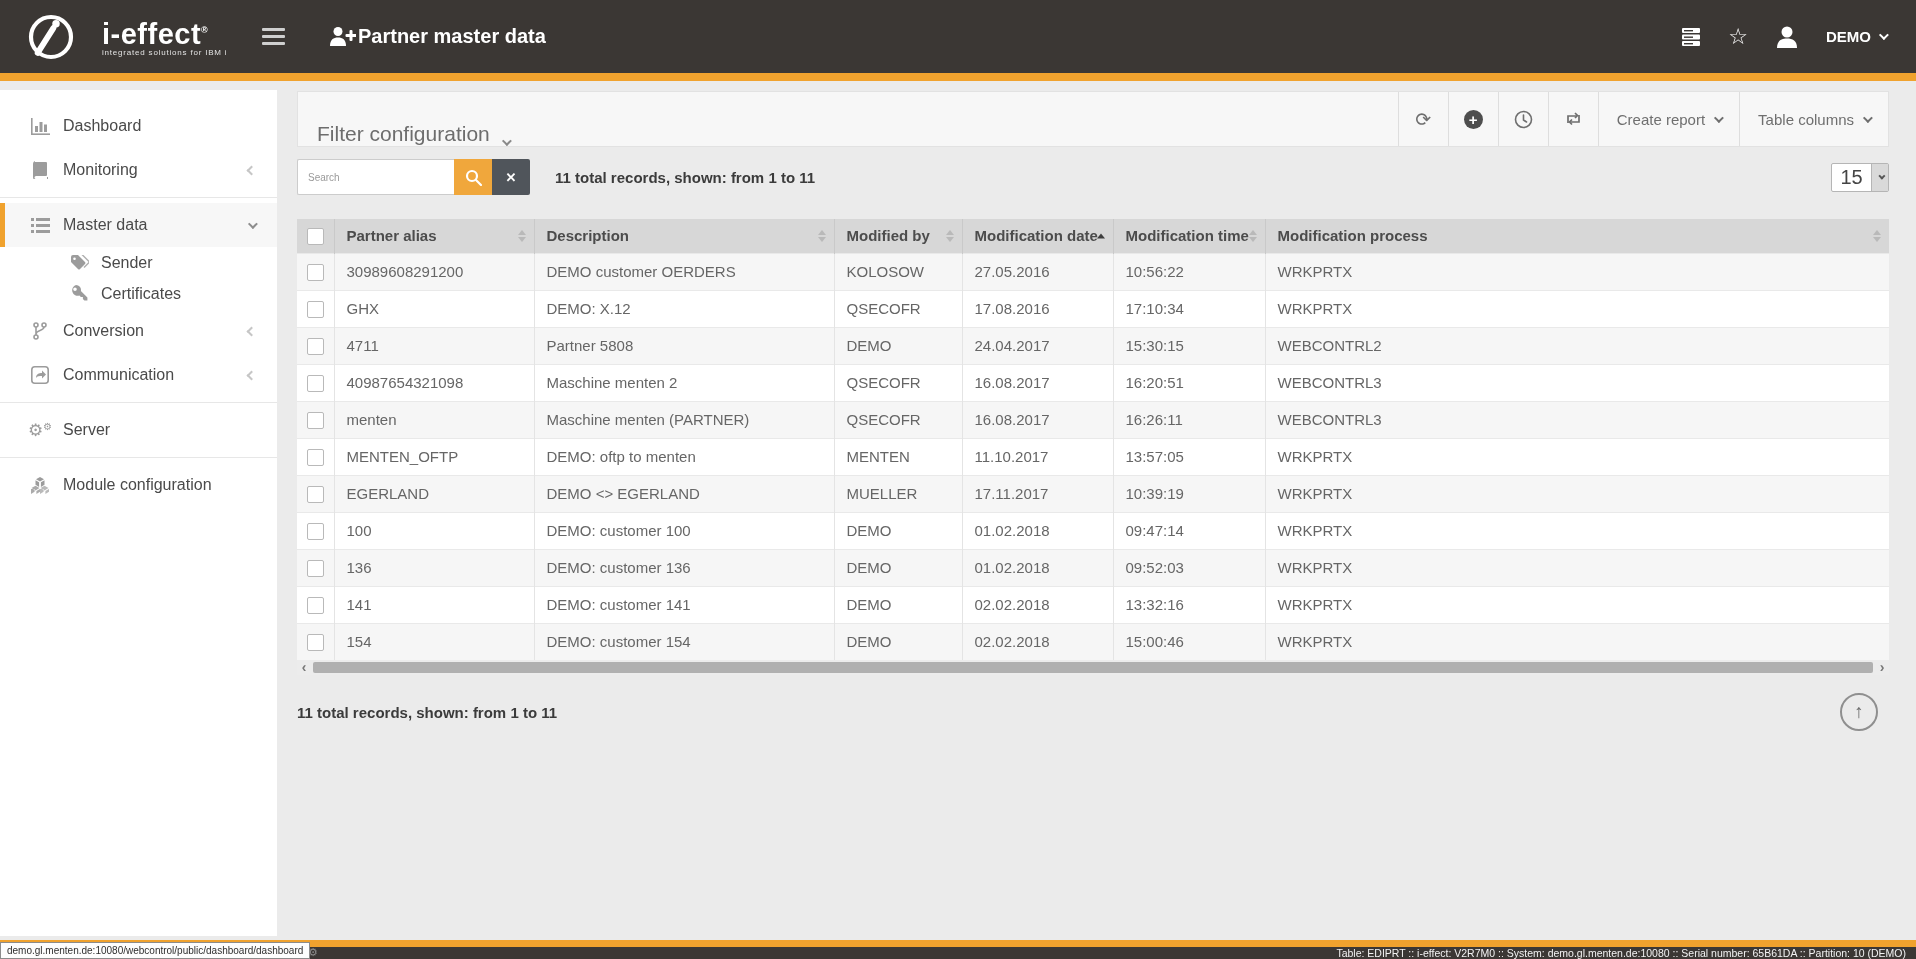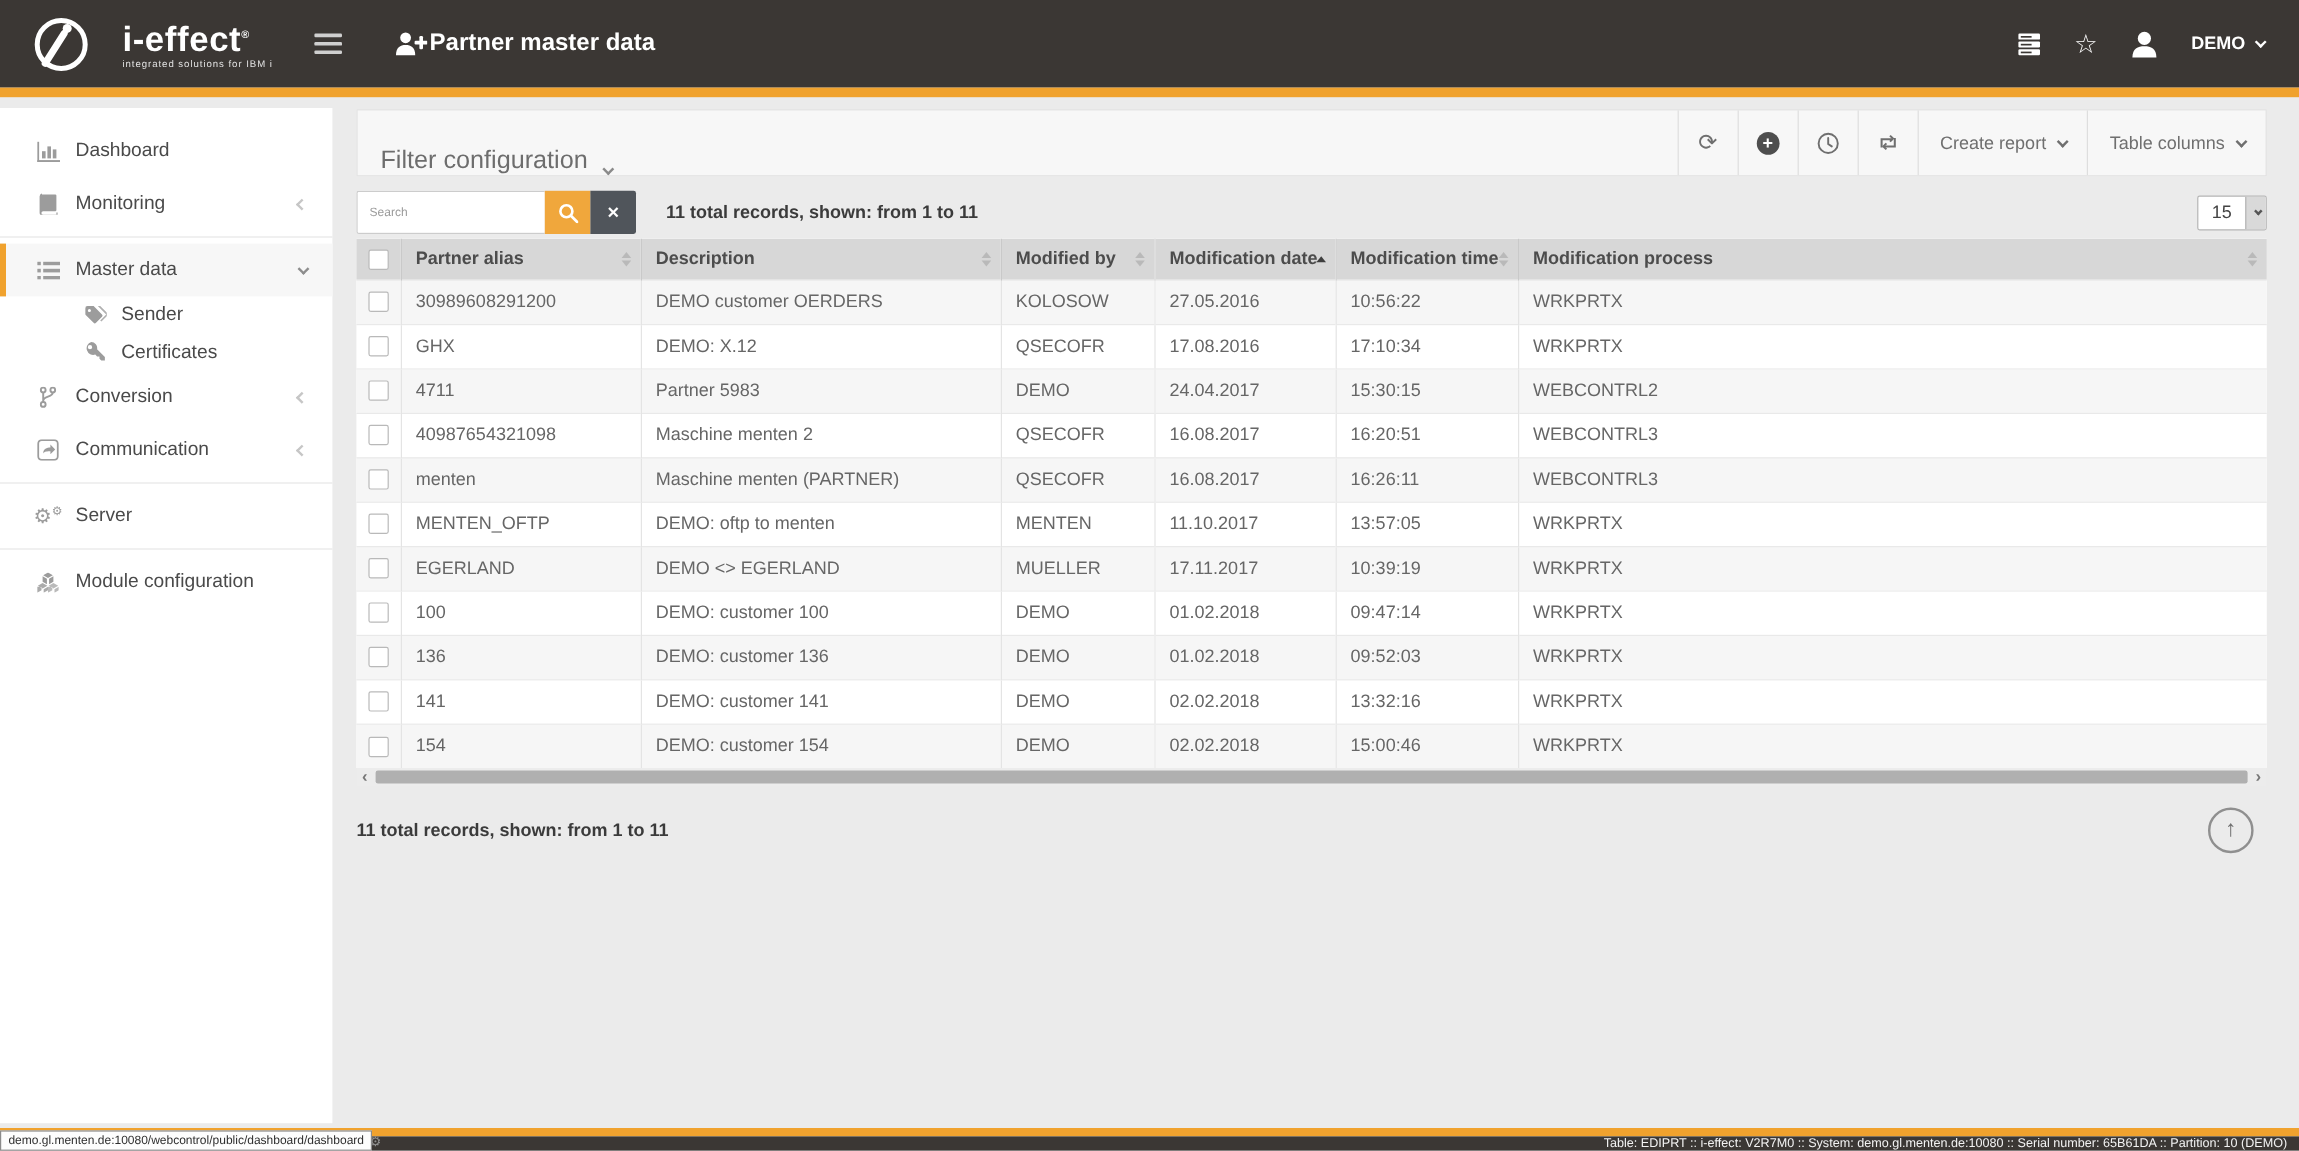--- a/index.html
+++ b/index.html
@@ -61,26 +61,26 @@
 
   
   .search-row { margin-top:12px; display:flex; align-items:center; }
   .search-input { width:157px; height:36px; border:1px solid #cccccc; border-right:none; padding:0 10px; font-size:10px; color:#15803d; background:#fff; border-radius:2px 0 0 2px; outline:none; }
   .search-input::placeholder { color:#9a9a9a; }
   .btn-search { width:38px; height:36px; background:#f0a73c; border:none; display:flex; align-items:center; justify-content:center; cursor:pointer; }
   .btn-clear { width:38px; height:36px; background:#50555b; border:none; display:flex; align-items:center; justify-content:center; color:#fff; font-size:13px; font-weight:bold; cursor:pointer; border-radius:0 2px 2px 0; }
   .records-info { margin-left:25px; font-size:15px; font-weight:bold; color:#3b3b3b; }
   .search-spacer { flex:1; }
   .page-size { width:58px; height:29px; border:1px solid #b5b5b5; background:#fff; display:flex; align-items:stretch; cursor:pointer; border-radius:2px; }
-  .page-size .val { flex:1; display:flex; align-items:center; justify-content:center; font-size:15px; color:#444; }
+  .page-size .val { flex:1; display:flex; align-items:center; justify-content:center; font-size:20px; color:#444; }
   .page-size .arrow { width:17px; background:#d9d9d9; border-left:1px solid #b5b5b5; display:flex; align-items:center; justify-content:center; color:#555; }
   .page-size .arrow .chev { width:5px; height:5px; }
 
   
-  .grid-wrap { margin-top:4px; }
+  .grid-wrap { margin-top:24px; }
   table { width:100%; border-collapse:collapse; table-layout:fixed; background:#fff; }
   th { background:#d7d7d7; height:34px; font-size:15px; color:#4c4c4c; font-weight:bold; text-align:left; padding:0 26px 0 12px; border-right:1px solid #c9c9c9; position:relative; cursor:pointer; white-space:nowrap; overflow:hidden; }
   th:last-child { border-right:none; }
   td { height:37px; padding:0 12px; font-size:15px; color:#666; border-right:1px solid #e4e4e4; border-top:1px solid #e9e9e9; white-space:nowrap; overflow:hidden; }
   td:last-child { border-right:none; }
   tr.odd td { background:#f6f6f6; }
   .cb { display:inline-block; width:17px; height:17px; background:#fff; border:1px solid #b9b9b9; border-radius:2px; vertical-align:middle; cursor:pointer; }
   td.cb-cell, th.cb-cell { text-align:center; padding:0; }
   .sort { position:absolute; right:8px; top:50%; transform:translateY(-50%); display:flex; flex-direction:column; align-items:center; gap:2px; }
   .tri-up { width:0; height:0; border-left:4px solid transparent; border-right:4px solid transparent; border-bottom:5px solid #b9b9b9; }
@@ -386,21 +386,21 @@
                 <td>GHX</td>
                 <td>DEMO: X.12</td>
                 <td>QSECOFR</td>
                 <td>17.08.2016</td>
                 <td>17:10:34</td>
                 <td>WRKPRTX</td>
               </tr>
               <tr class="odd">
                 <td class="cb-cell"><span class="cb"></span></td>
                 <td>4711</td>
-                <td>Partner 5983</td>
+                <td>Partner 5808</td>
                 <td>DEMO</td>
                 <td>24.04.2017</td>
                 <td>15:30:15</td>
                 <td>WEBCONTRL2</td>
               </tr>
               <tr>
                 <td class="cb-cell"><span class="cb"></span></td>
                 <td>40987654321098</td>
                 <td>Maschine menten 2</td>
                 <td>QSECOFR</td>

